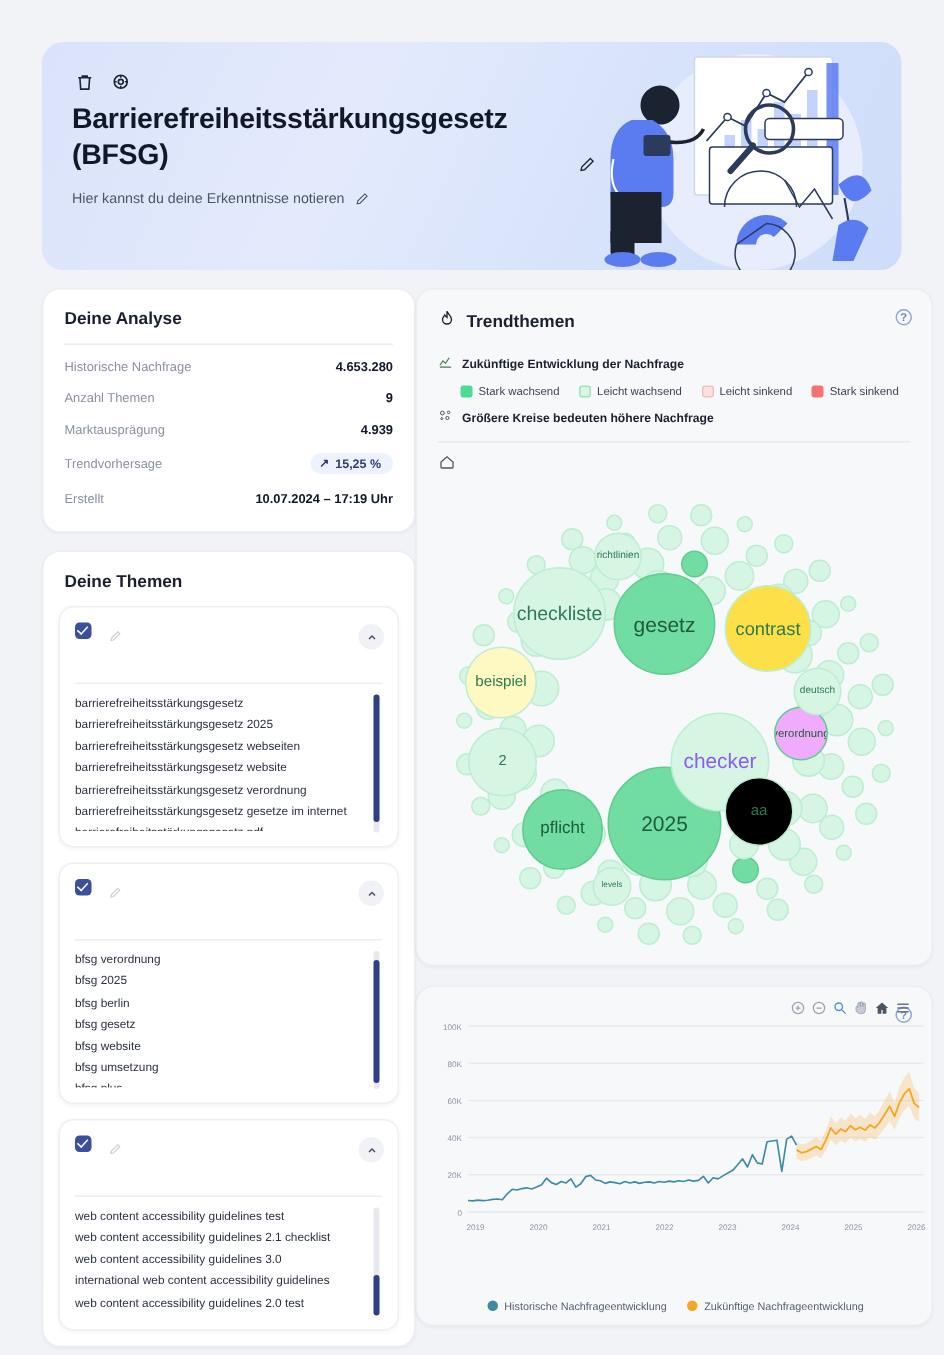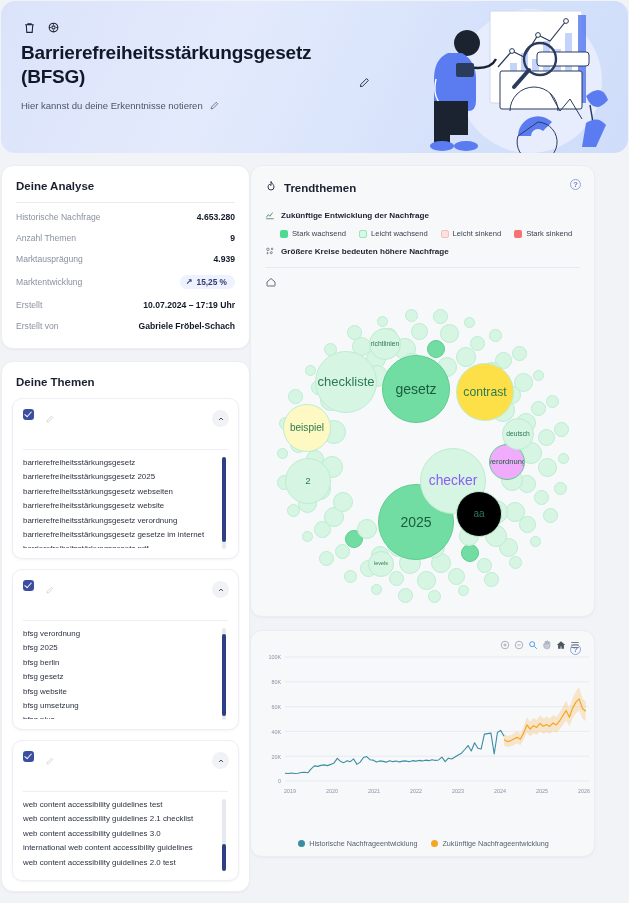--- a/index.html
+++ b/index.html
@@ -2,21 +2,21 @@
 <html><head>
 <meta charset="utf-8">
 <style>
   * { box-sizing: border-box; margin: 0; padding: 0; }
   html, body {
     width: 629px; height: 903px;
     background: #f2f3f7;
     font-family: "Liberation Sans", sans-serif;
     overflow: hidden;
   }
-  .page { width: 629px; height: 903px; position: relative; padding: 1px; }
+  .page { width: 629px; height: 903px; position: relative; padding: 28px; }
 
   
   .hero {
     position: relative;
     height: 152px;
     border-radius: 14px;
     background: linear-gradient(115deg, #dbe3fb 0%, #e3eafc 35%, #d6e2fb 70%, #cfddfa 100%);
     overflow: hidden;
     padding: 18px 20px;
   }
@@ -255,33 +255,29 @@
               </div>
               <div class="arow">
                 <span class="akey">Anzahl Themen</span>
                 <span class="aval">9</span>
               </div>
               <div class="arow">
                 <span class="akey">Marktausprägung</span>
                 <span class="aval">4.939</span>
               </div>
               <div class="arow">
-                <span class="akey">Marktentwicklung</span>
+                <span class="akey">Trendvorhersage</span>
                 <span class="badge">
                   <span class="arr">↗</span>
                   <span>15,25 %</span>
                 </span>
               </div>
               <div class="arow">
                 <span class="akey">Erstellt</span>
                 <span class="aval">10.07.2024 – 17:19 Uhr</span>
-              </div>
-              <div class="arow">
-                <span class="akey">Erstellt von</span>
-                <span class="aval">Gabriele Fröbel-Schach</span>
               </div>
             </div>
         </div>
       </div>
 
       <div class="card" style="margin-top:12px">
         <div class="card-title">Deine Themen</div>
         <div class="themen-body" id="themen-body">
             <div class="theme">
               <div class="theme-head">
@@ -532,20 +528,21 @@
             <div class="bub" style="left: 232.647px; top: 206.449px; height: 24px; width: 24px; background: rgb(214, 245, 227); border: 1px solid rgb(189, 237, 210);"></div>
             <div class="bub" style="left: 207.515px; top: 231.953px; height: 20px; width: 20px; background: rgb(214, 245, 227); border: 1px solid rgb(189, 237, 210);"></div>
             <div class="bub" style="left: 172.454px; top: 242.284px; height: 22px; width: 22px; background: rgb(214, 245, 227); border: 1px solid rgb(189, 237, 210);"></div>
             <div class="bub" style="left: 135.649px; top: 238.719px; height: 24px; width: 24px; background: rgb(214, 245, 227); border: 1px solid rgb(189, 237, 210);"></div>
             <div class="bub" style="left: 105.551px; top: 224.647px; height: 20px; width: 20px; background: rgb(214, 245, 227); border: 1px solid rgb(189, 237, 210);"></div>
             <div class="bub" style="left: 127px; top: 190px; height: 76px; width: 76px; background: rgb(114, 221, 162); border: 1px solid rgb(92, 205, 142); font-size: 14px; color: rgb(28, 92, 60);">2025</div>
             <div class="bub" style="left: 131px; top: 61px; height: 68px; width: 68px; background: rgb(114, 221, 162); border: 1px solid rgb(92, 205, 142); font-size: 14px; color: rgb(28, 92, 60);">gesetz</div>
             <div class="bub" style="left: 169px; top: 154px; height: 66px; width: 66px; background: rgb(214, 245, 227); border: 1px solid rgb(189, 237, 210); font-size: 13.86px; color: #8b5cf6;">checker</div>
             <div class="bub" style="left: 64px; top: 57px; height: 62px; width: 62px; background: rgb(214, 245, 227); border: 1px solid rgb(189, 237, 210); font-size: 13.02px; color: rgb(44, 122, 82);">checkliste</div>
             <div class="bub" style="left: 205px; top: 69px; height: 58px; width: 58px; background: #fde047; border: 1px solid rgb(189, 237, 210); font-size: 12.18px; color: rgb(44, 122, 82);">contrast</div>
+            <div class="bub" style="left: 70px; top: 205px; height: 54px; width: 54px; background: rgb(114, 221, 162); border: 1px solid rgb(92, 205, 142); font-size: 11.34px; color: rgb(28, 92, 60);">pflicht</div>
             <div class="bub" style="left: 32px; top: 110px; height: 48px; width: 48px; background: #fef9c3; border: 1px solid rgb(189, 237, 210); font-size: 10.08px; color: rgb(44, 122, 82);">beispiel</div>
             <div class="bub" style="left: 34px; top: 164px; height: 46px; width: 46px; background: rgb(214, 245, 227); border: 1px solid rgb(189, 237, 210); font-size: 9.66px; color: rgb(44, 122, 82);">2</div>
             <div class="bub" style="left: 205px; top: 197px; height: 46px; width: 46px; background: #000000; border: 1px solid rgb(189, 237, 210); font-size: 10px; color: rgb(44, 122, 82);">aa</div>
             <div class="bub" style="left: 238px; top: 150px; height: 36px; width: 36px; background: #f0abfc; border: 1px solid rgb(92, 205, 142); font-size: 7.56px; color: rgb(28, 92, 60);">verordnung</div>
             <div class="bub" style="left: 251px; top: 124px; height: 32px; width: 32px; background: rgb(214, 245, 227); border: 1px solid rgb(189, 237, 210); font-size: 6.72px; color: rgb(44, 122, 82);">deutsch</div>
             <div class="bub" style="left: 118px; top: 34px; height: 32px; width: 32px; background: rgb(214, 245, 227); border: 1px solid rgb(189, 237, 210); font-size: 6.72px; color: rgb(44, 122, 82);">richtlinien</div>
             <div class="bub" style="left: 117px; top: 257px; height: 26px; width: 26px; background: rgb(214, 245, 227); border: 1px solid rgb(189, 237, 210); font-size: 5.46px; color: rgb(44, 122, 82);">levels</div>
           </div>
       </div>
 

